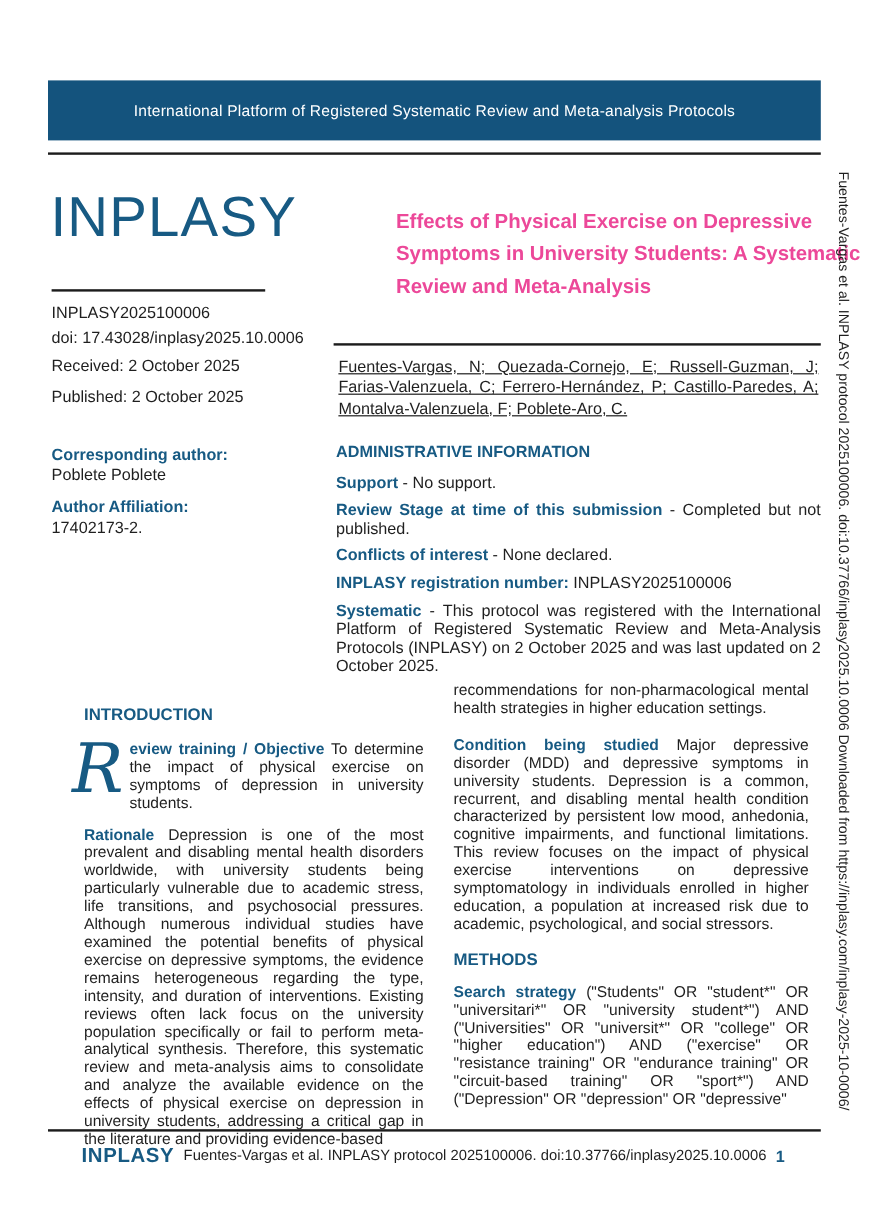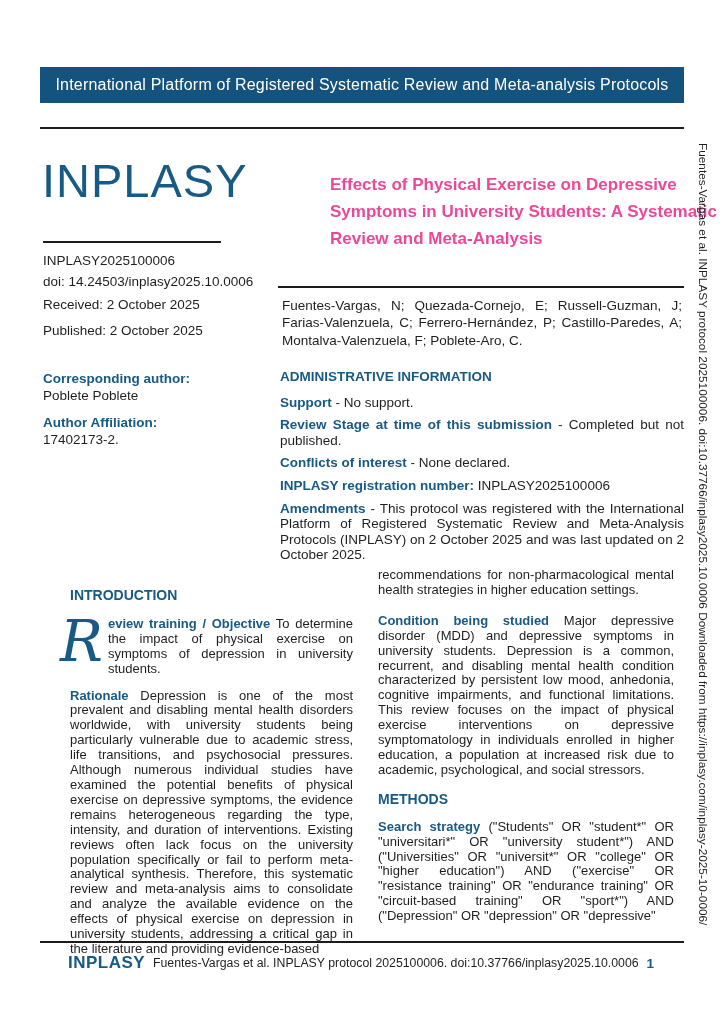--- a/index.html
+++ b/index.html
@@ -7,24 +7,24 @@
     width: 724px; height: 1024px;
     background: #ffffff;
     font-family: "Liberation Sans", sans-serif;
     color: #1f1f1f;
     position: relative;
     overflow: hidden;
   }
   .abs { position: absolute; }
 
   .banner {
-    left: 40px; top: 67px; width: 644px; height: 36px;
+    left: 40px; top: 67px; width: 644px; height: 50px;
     background: #14537D; color: #ffffff;
     display: flex; align-items: center; justify-content: center;
-    font-size: 16px; letter-spacing: .2px;
+    font-size: 13px; letter-spacing: .2px;
   }
   .rule { background: #1c1c1c; height: 2px; }
   .rule-top   { left: 40px;  top: 127px; width: 644px; }
   .rule-logo  { left: 43px;  top: 241px; width: 178px; }
   .rule-auth  { left: 278px; top: 286px; width: 406px; }
   .rule-foot  { left: 40px;  top: 941px; width: 644px; }
 
   .logo {
     left: 42px; top: 156px;
     font-size: 47px; line-height: 50px;
@@ -37,21 +37,21 @@
   .meta p.m-rec { margin-bottom: 9px; }
 
   .title {
     left: 282px; top: 171px; width: 400px;
     font-size: 17px; line-height: 27px; font-weight: bold;
     color: #ec4899;
     margin-left: 48px;
   }
   .authors {
     left: 282px; top: 297px; width: 400px;
-    font-size: 13.5px; line-height: 17.3px; text-align: justify;
+    font-size: 13.5px; line-height: 17.3px; text-align: justify; text-decoration: underline;
   }
 
   .blue-label { color: #175A83; font-weight: bold; }
 
   .contact { left: 43px; top: 371px; width: 218px; font-size: 13.5px; line-height: 16.5px; }
   .contact .group { margin-bottom: 11px; }
   .contact .group.email-group { margin-bottom: 14px; }
 
   .admin { left: 280px; top: 369px; width: 404px; font-size: 13.5px; line-height: 15.6px; }
   .admin h3 { margin: 0 0 10px; font-size: 13.5px; color: #175A83; }
@@ -94,21 +94,21 @@
   <span>International Platform of Registered Systematic Review and Meta-analysis Protocols</span>
 </div>
 
 <div class="abs rule rule-top"></div>
 
 <div class="abs logo">INPLASY</div>
 <div class="abs rule rule-logo"></div>
 
 <div class="abs meta">
   <p>INPLASY2025100006</p>
-  <p class="m-doi">doi: 14.24503/inplasy2025.10.0006</p>
+  <p class="m-doi">doi: 17.43028/inplasy2025.10.0006</p>
   <p class="m-rec">Received: 2 October 2025</p>
   <p>Published: 2 October 2025</p>
 </div>
 
 <div class="abs title">Effects of Physical Exercise on Depressive Symptoms in University Students: A Systematic Review and Meta-Analysis</div>
 
 <div class="abs rule rule-auth"></div>
 
 <div class="abs authors">Fuentes-Vargas, N; Quezada-Cornejo, E; Russell-Guzman, J; Farias-Valenzuela, C; Ferrero-Hernández, P; Castillo-Paredes, A; Montalva-Valenzuela, F; Poblete-Aro, C.</div>
 
@@ -122,21 +122,21 @@
     <div>17402173-2.</div>
   </div>
 </div>
 
 <div class="abs admin">
   <h3>ADMINISTRATIVE INFORMATION</h3>
   <p><b class="blue-label">Support</b><span> - </span><span>No support.</span></p>
   <p><b class="blue-label">Review Stage at time of this submission</b><span> - </span><span>Completed but not published.</span></p>
   <p><b class="blue-label">Conflicts of interest</b><span> - </span><span>None declared.</span></p>
   <p><b class="blue-label">INPLASY registration number:</b><span> </span><span>INPLASY2025100006</span></p>
-  <p><b class="blue-label">Amendments</b><span> - </span><span>This protocol was registered with the International Platform of Registered Systematic Review and Meta-Analysis Protocols (INPLASY) on 2 October 2025 and was last updated on 2 October 2025.</span></p>
+  <p><b class="blue-label">Systematic</b><span> - </span><span>This protocol was registered with the International Platform of Registered Systematic Review and Meta-Analysis Protocols (INPLASY) on 2 October 2025 and was last updated on 2 October 2025.</span></p>
 </div>
 
 <div class="abs col-left">
   <h2 class="section-h">INTRODUCTION</h2>
   <p class="body-p"><span class="dropcap">R</span><b class="blue-label">eview training / Objective</b> <span>To determine the impact of physical exercise on symptoms of depression in university students.</span></p>
   <p class="body-p"><b class="blue-label">Rationale</b> <span>Depression is one of the most prevalent and disabling mental health disorders worldwide, with university students being particularly vulnerable due to academic stress, life transitions, and psychosocial pressures. Although numerous individual studies have examined the potential benefits of physical exercise on depressive symptoms, the evidence remains heterogeneous regarding the type, intensity, and duration of interventions. Existing reviews often lack focus on the university population specifically or fail to perform meta-analytical synthesis. Therefore, this systematic review and meta-analysis aims to consolidate and analyze the available evidence on the effects of physical exercise on depression in university students, addressing a critical gap in the literature and providing evidence-based</span></p>
 </div>
 
 <div class="abs col-right">
   <p class="body-p cont">recommendations for non-pharmacological mental health strategies in higher education settings.</p>

